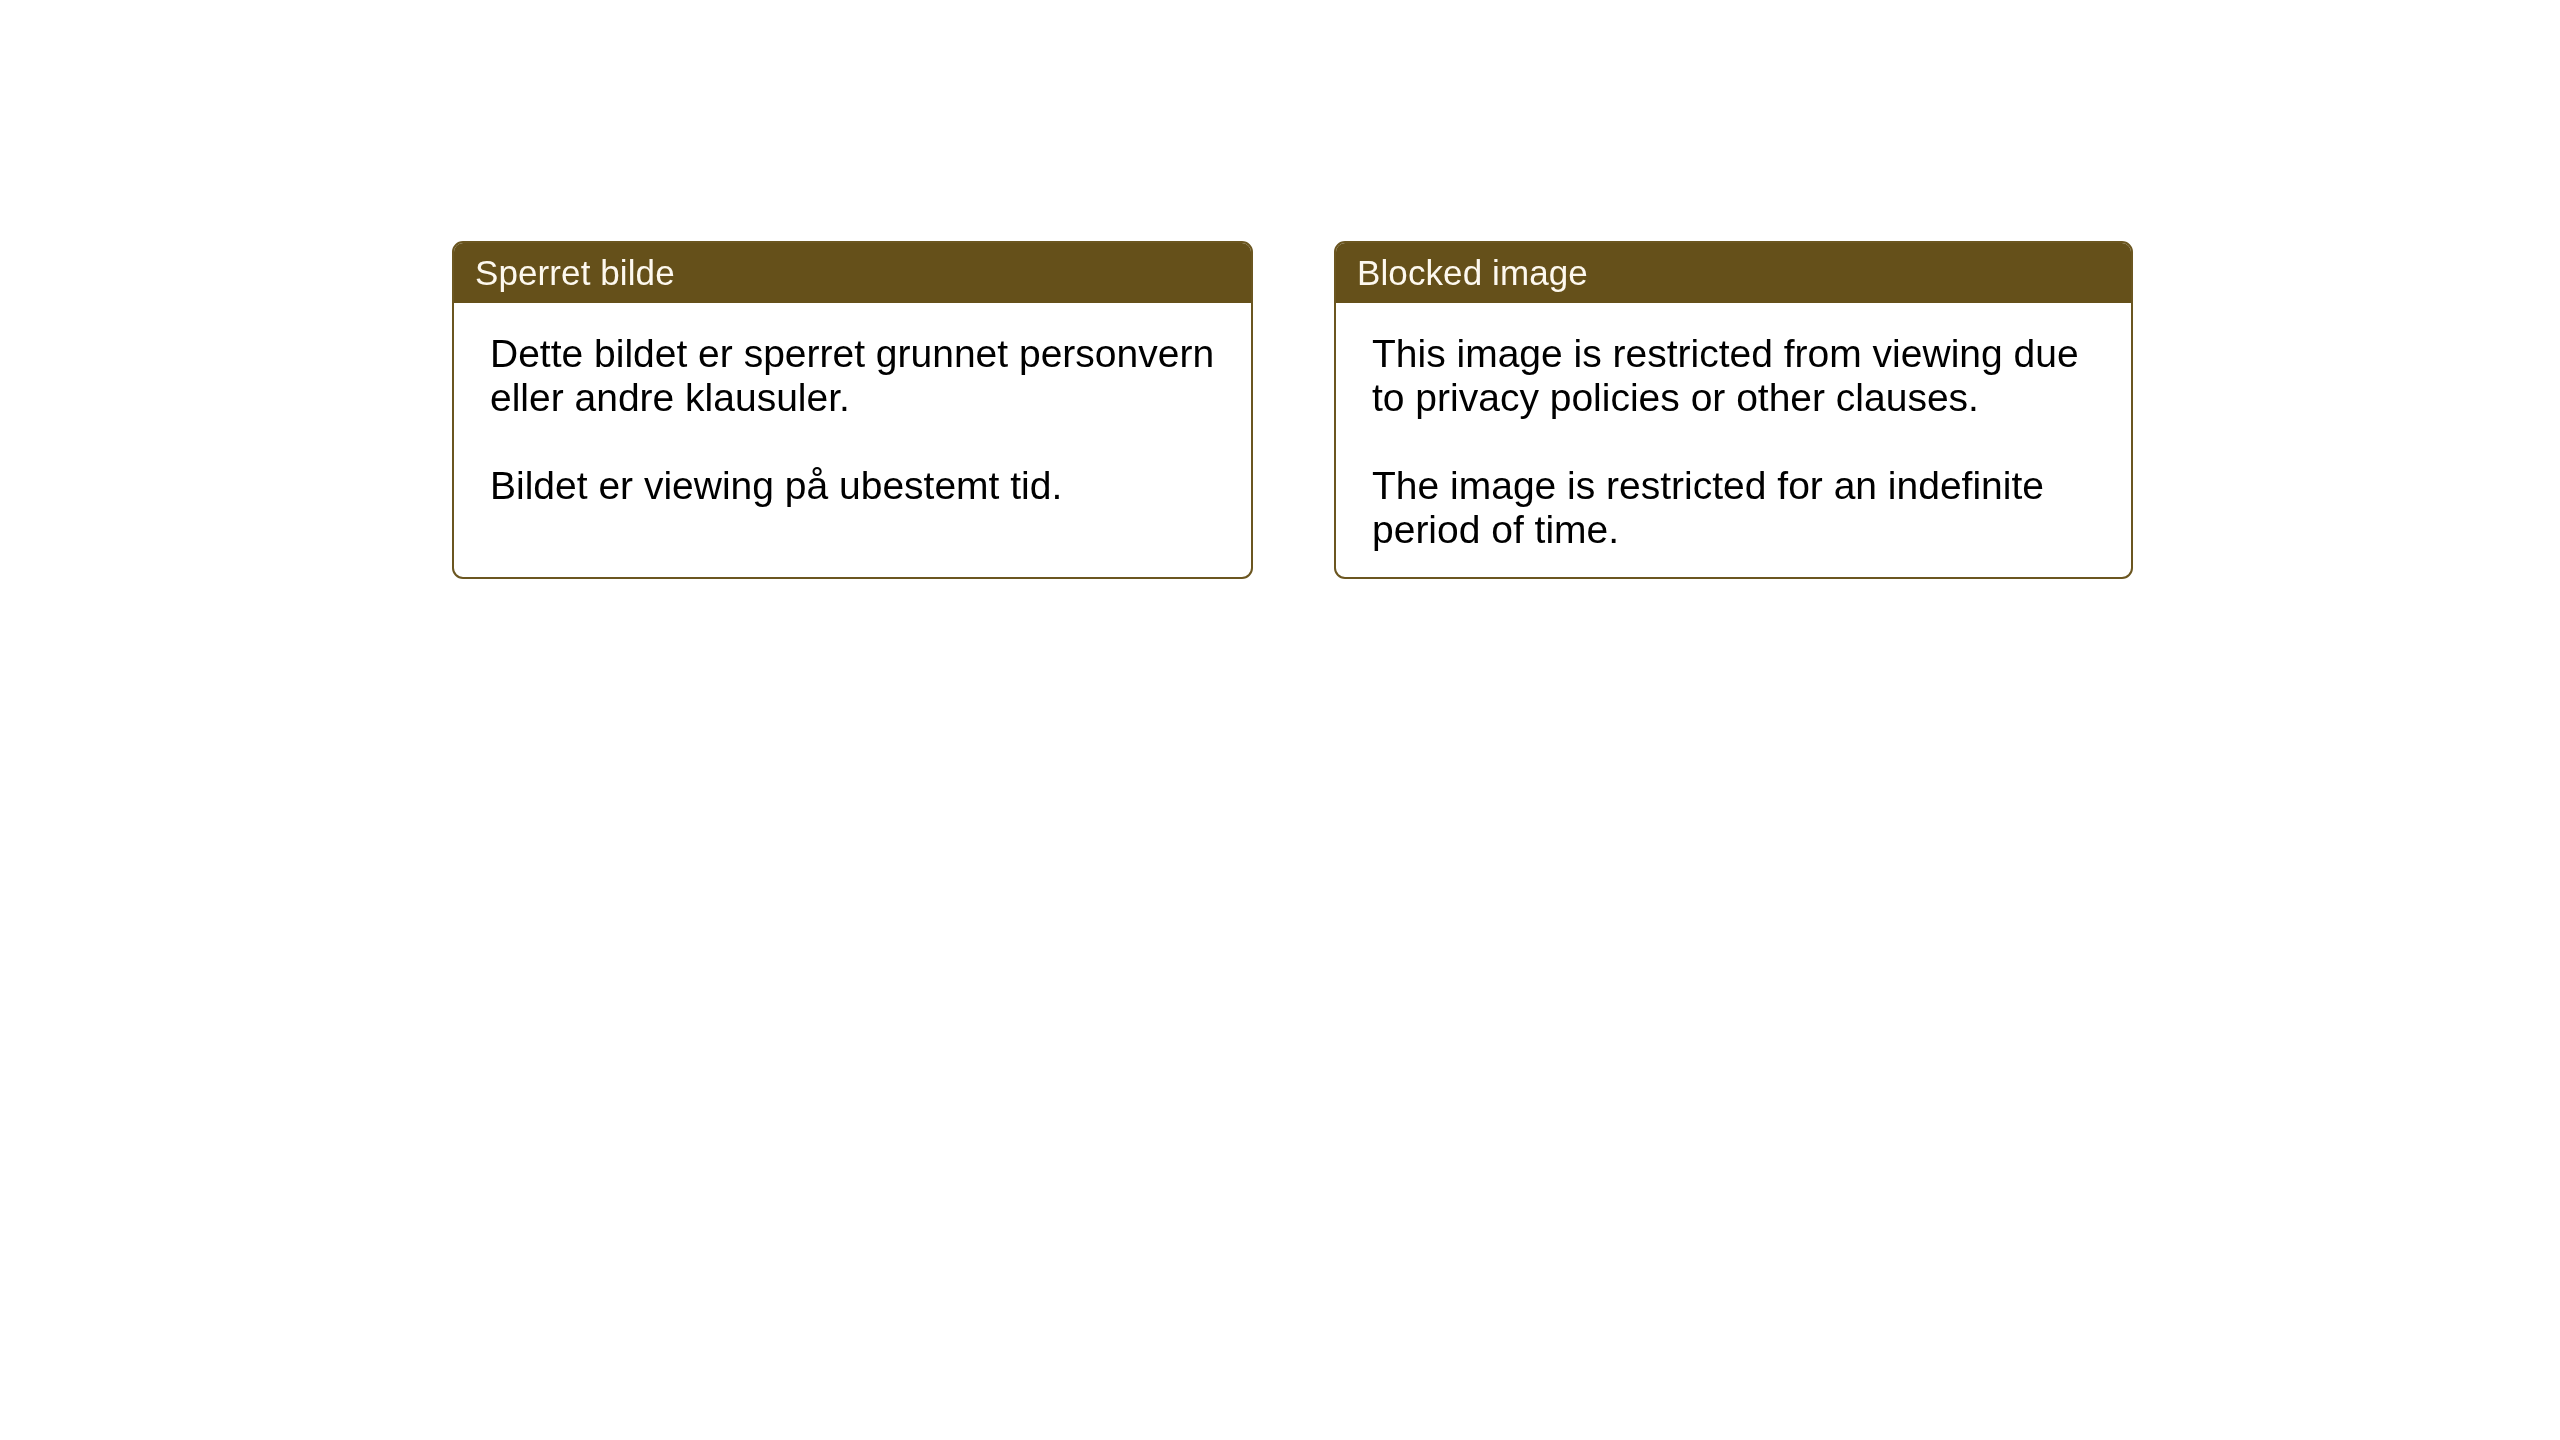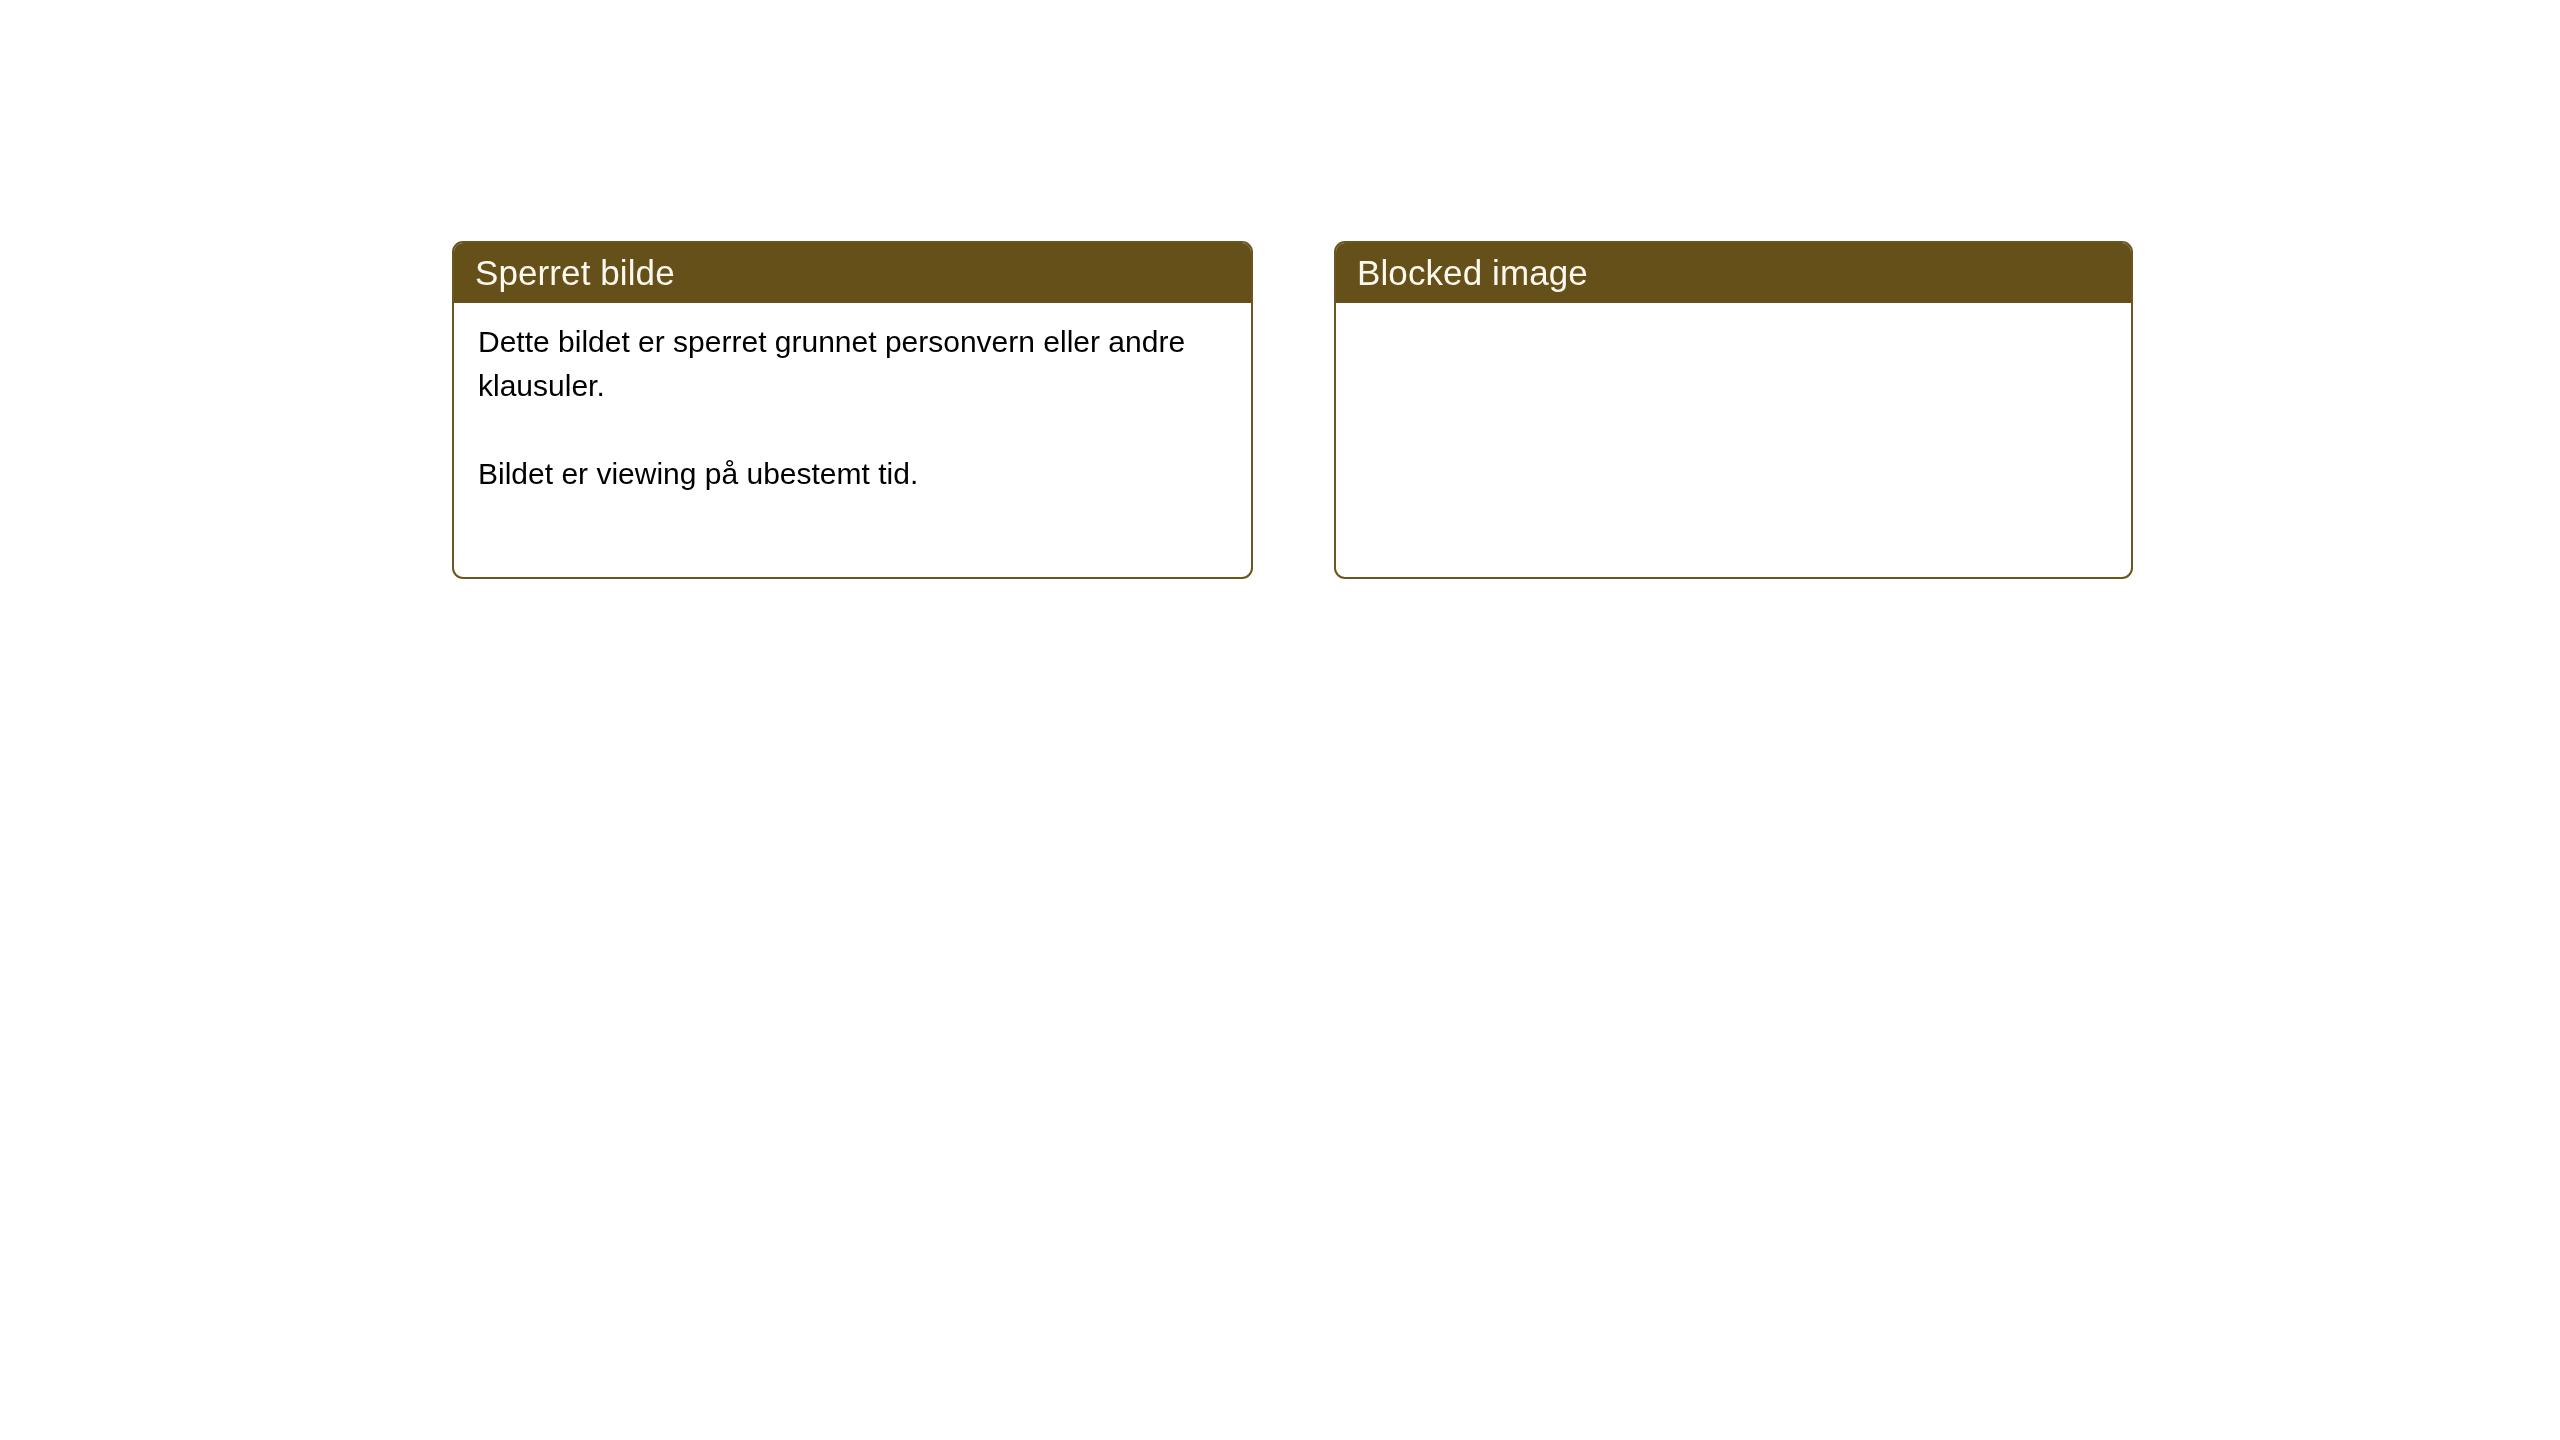--- a/index.html
+++ b/index.html
@@ -63,23 +63,23 @@
     letter-spacing: 0.1px;
     white-space: nowrap;
   }
 
   .card-body {
     box-sizing: border-box;
     padding: 17px 22px 0 24px;
   }
 
   .card-body p {
-    margin: 0;
+    margin: 12px;
     color: #000000;
-    font-size: 30px;
+    font-size: 39px;
     line-height: 44px;
     font-weight: 400;
   }
 
   .card-body p.para-gap {
     margin-top: 44px;
   }
 </style>
 </head>
 <body>
@@ -93,15 +93,19 @@
     <div class="card-body">
       <p>Dette bildet er sperret grunnet personvern eller andre klausuler.</p>
       <p class="para-gap">Bildet er viewing på ubestemt tid.</p>
     </div>
   </div>
 
   <div class="notice-card card-right">
     <div class="card-header">
       <span class="card-title">Blocked image</span>
     </div>
+    <div class="card-body">
+      <p>This image is restricted from viewing due to privacy policies or other clauses.</p>
+      <p class="para-gap">The image is restricted for an indefinite period of time.</p>
+    </div>
   </div>
 
 </div>
 
 </body></html>

